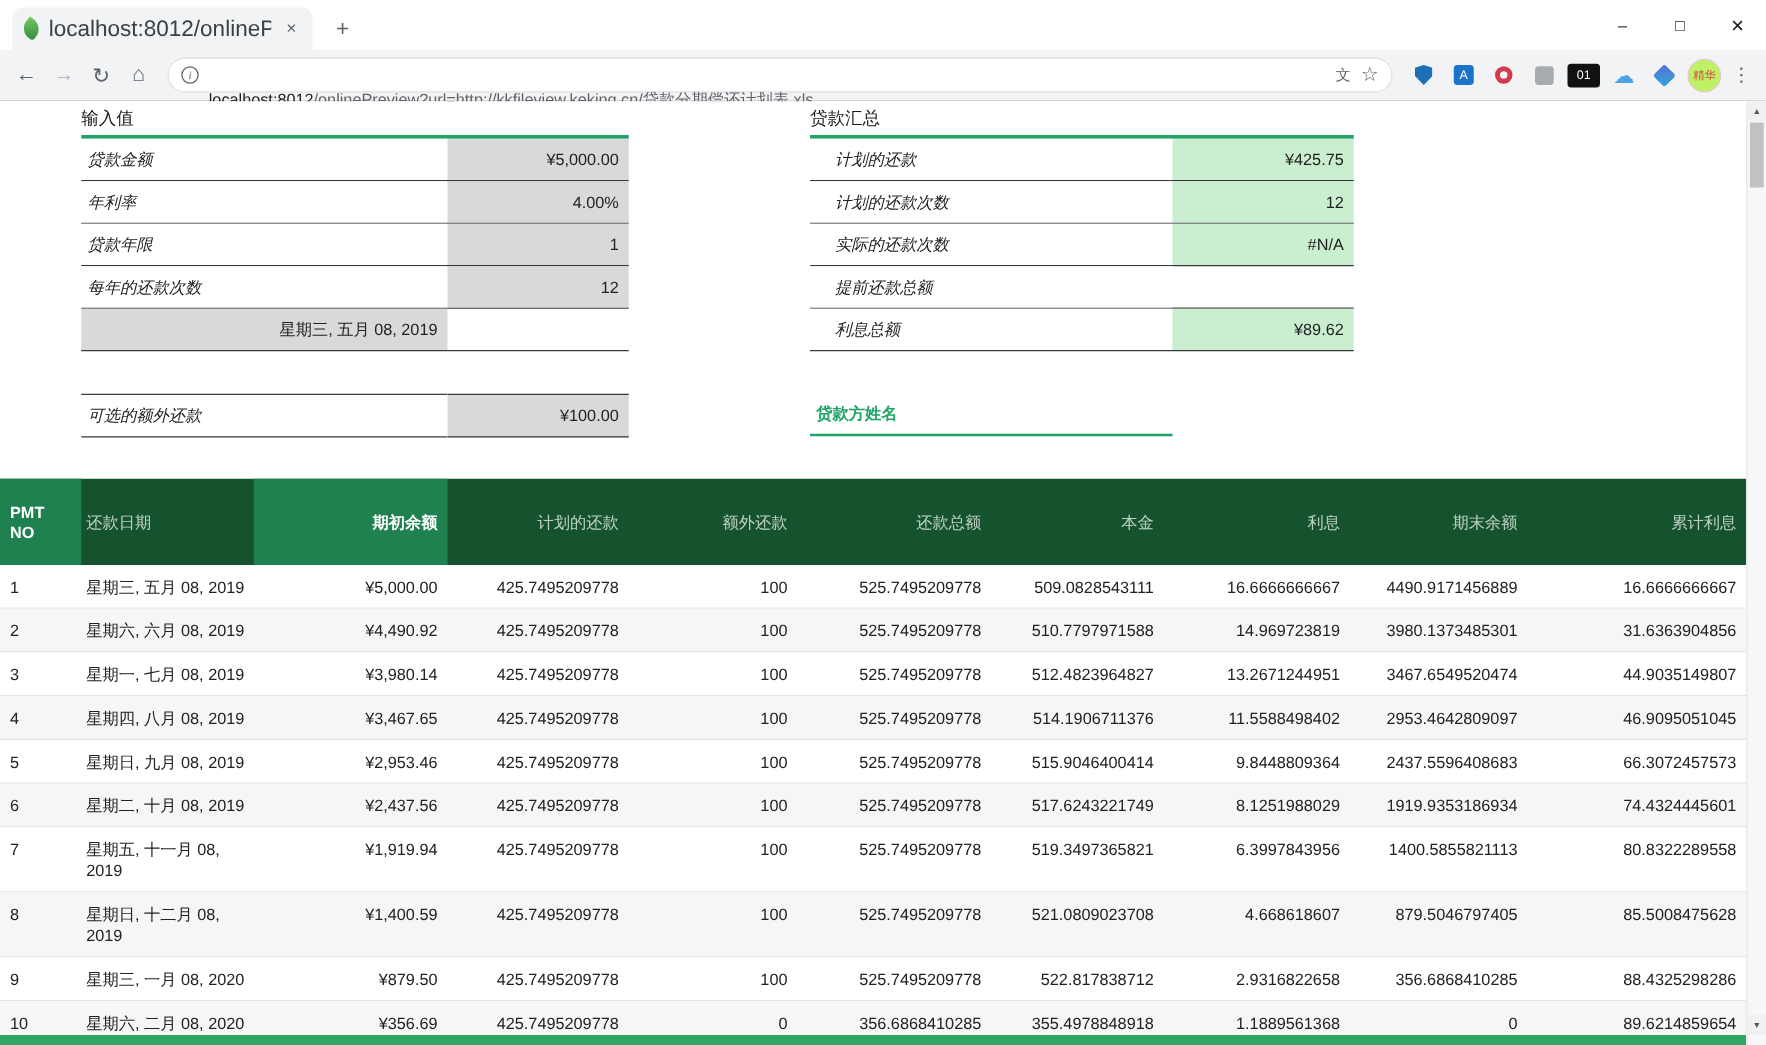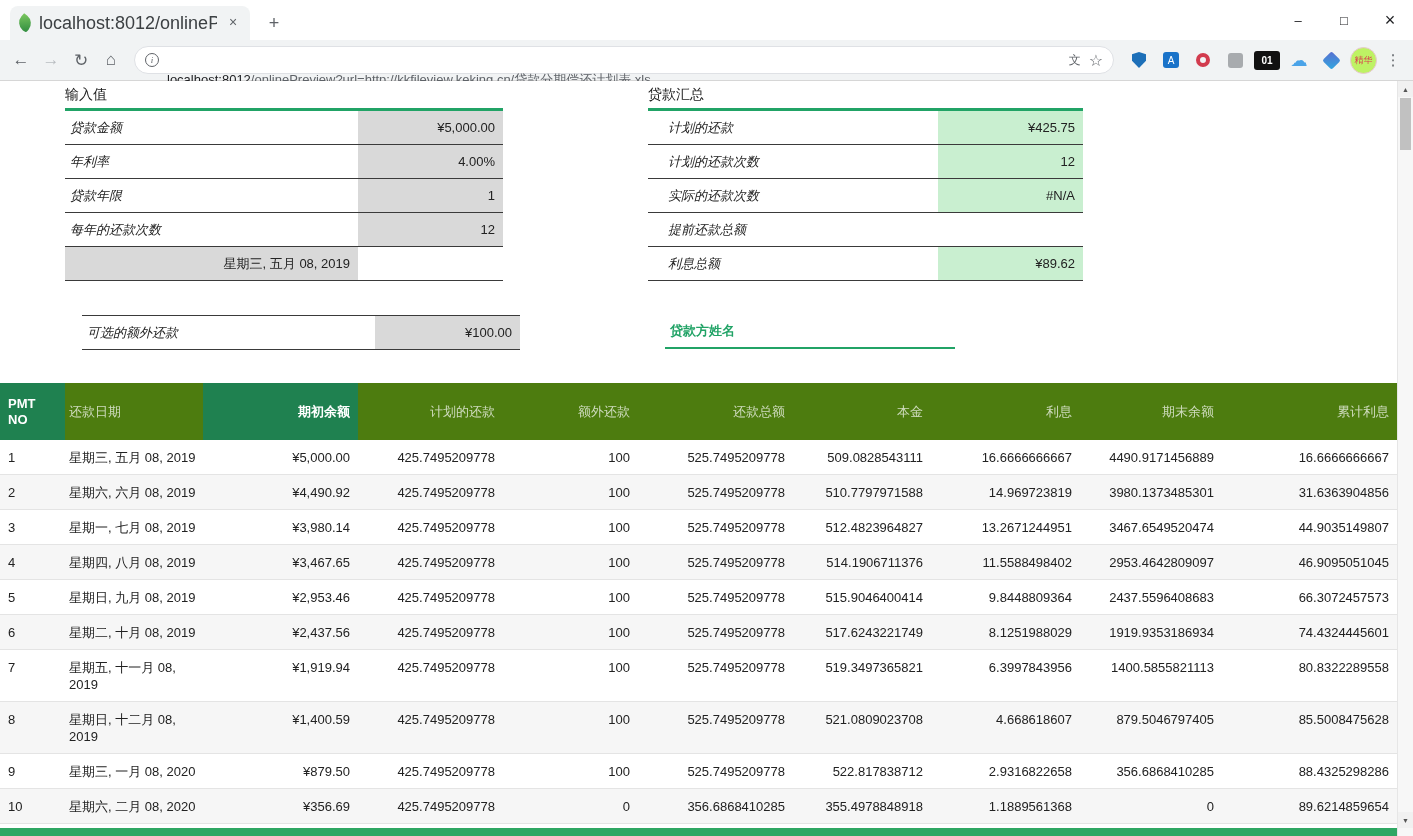--- a/index.html
+++ b/index.html
@@ -50,21 +50,21 @@
   .star-glyph { font-size:16px; }
   .ext-row { display:flex; align-items:center; gap:6px; padding:0 4px; }
   .ext { width:26px; height:28px; display:flex; align-items:center; justify-content:center; }
   .shield { width:14px; height:16px; background:#1d6fb8;
     clip-path:polygon(50% 0,100% 14%,100% 55%,50% 100%,0 55%,0 14%); }
   .bluesq { width:16px; height:16px; background:#1a73c9; border-radius:3px; color:#fff;
     font-size:10px; display:flex; align-items:center; justify-content:center; }
   .ring { width:14px; height:14px; border:4px solid #d23b4e; border-radius:50%; }
   .graysq { width:15px; height:15px; background:#a8abae; border-radius:3px; }
   .badge01 { width:41px; height:19px; background:#111; border-radius:3px; color:#fff;
-    font-size:10px; font-weight:bold; display:flex; align-items:center; justify-content:center; }
+    font-size:10px; font-weight:normal; display:flex; align-items:center; justify-content:center; }
   .cloud { color:#4aa3e8; font-size:17px; }
   .bird { width:13px; height:13px; background:linear-gradient(135deg,#5a6fd0,#30a7e0);
     transform:rotate(45deg); border-radius:2px; }
   .avatar { width:27px; height:27px; border-radius:50%; background:#bef264; border:1px solid #e8c8d0;
     color:#d8414f; font-size:9px; display:flex; align-items:center; justify-content:center; }
   .kebab { width:20px; text-align:center; font-size:15px; color:#5f6368; }
 
   
   .content { position:absolute; top:81px; left:0; right:16px; bottom:0; background:#fff; overflow:hidden; }
 
@@ -75,29 +75,29 @@
     border-bottom:3px solid #21a366; }
   .kv-row { display:grid; height:34px; line-height:33px; border-bottom:1px solid #3a3a3a; font-size:13px; }
   .sec-input .kv-row, .sec-input .special-row { grid-template-columns:293px 145px; }
   .sec-summary .kv-row, .sec-summary .special-row { grid-template-columns:290px 145px; }
   .kv-label { font-style:italic; padding-left:5px; color:#222; background:#fff; white-space:nowrap; }
   .sec-summary .kv-label { padding-left:20px; }
   .kv-value { text-align:right; padding-right:8px; white-space:nowrap; }
   .v-gray { background:#d9d9d9; }
   .v-green { background:#c9efd0; }
   .spacer { height:34px; }
-  .special-row { display:grid; height:34px; line-height:33px; font-size:13px;margin-left:17px; }
+  .special-row { display:grid; height:34px; line-height:33px; font-size:13px; }
   .extra-row .kv-label, .extra-row .kv-value { border-top:1px solid #3a3a3a; border-bottom:1px solid #3a3a3a; }
   .lender-label { padding-left:5px; font-weight:bold; color:#21a366; line-height:32px;
     border-bottom:2px solid #21a366; background:#fff; }
   .lender-value { background:#d9d9d9; text-align:right; padding-right:8px; border-bottom:1px solid #9a9a9a; }
 
   
   .grid-table { position:absolute; left:0; top:302px; right:0; --cols:65px 138px 155px 145px 135px 155px 138px 149px 142px 1fr; }
-  .thead { display:grid; grid-template-columns:var(--cols); height:57px; background:#4d7c0f; }
+  .thead { display:grid; grid-template-columns:var(--cols); height:69px; background:#14532d; }
   .th { display:flex; align-items:center; padding:0 8px; font-size:13px; color:rgba(255,255,255,0.72); }
   .th.right { justify-content:flex-end; text-align:right; }
   .th.dark { background:#1f8150; color:#ffffff; font-weight:bold; }
   .th.h0 { font-weight:bold; color:#fff; line-height:16px; }
   .th.h1 { padding-left:4px; }
   .trow { display:grid; grid-template-columns:var(--cols); min-height:34px; border-bottom:1px solid #e4e4e4; background:#fff; }
   div.trow:nth-of-type(even) { background:#f6f6f6; }
   .td { padding:9px 8px 8px; font-size:13px; line-height:17px; color:#222; }
   .td.num { text-align:right; }
   .td.c1 { padding-left:4px; padding-right:4px; }

